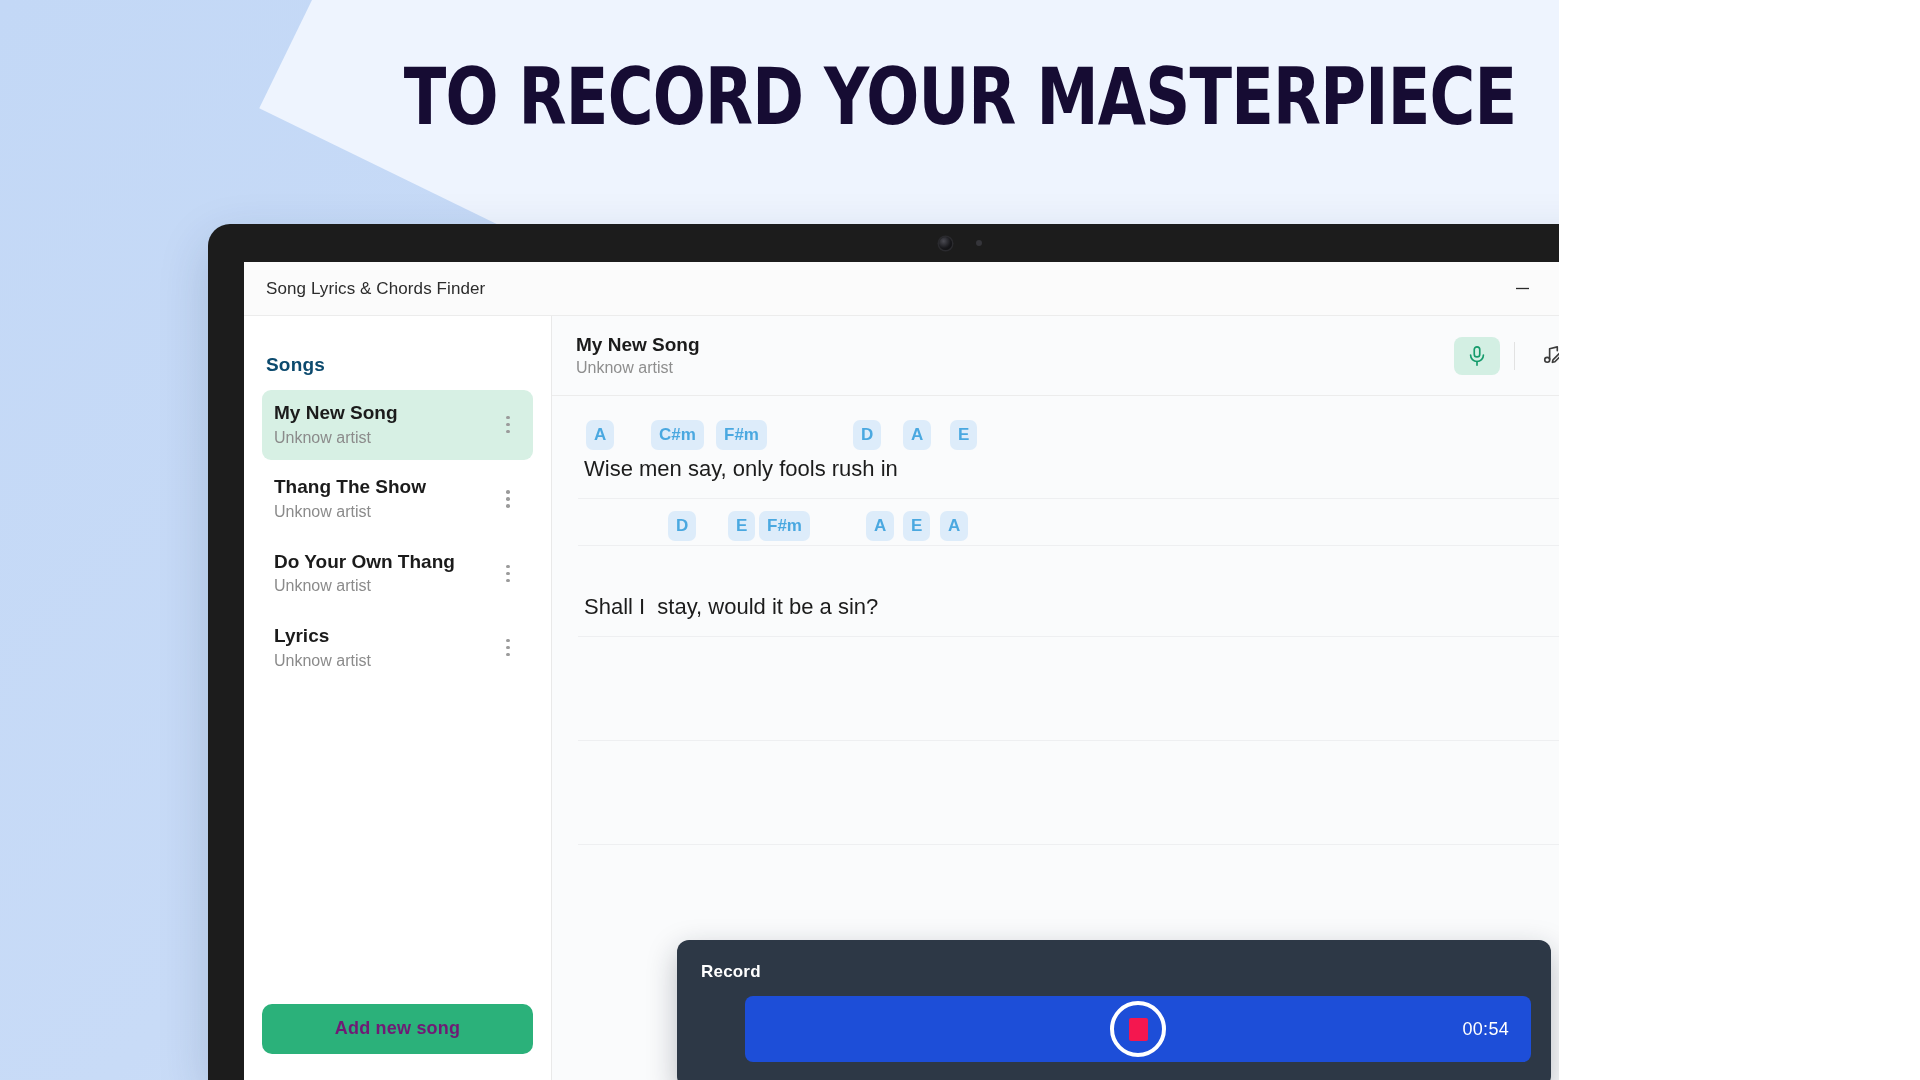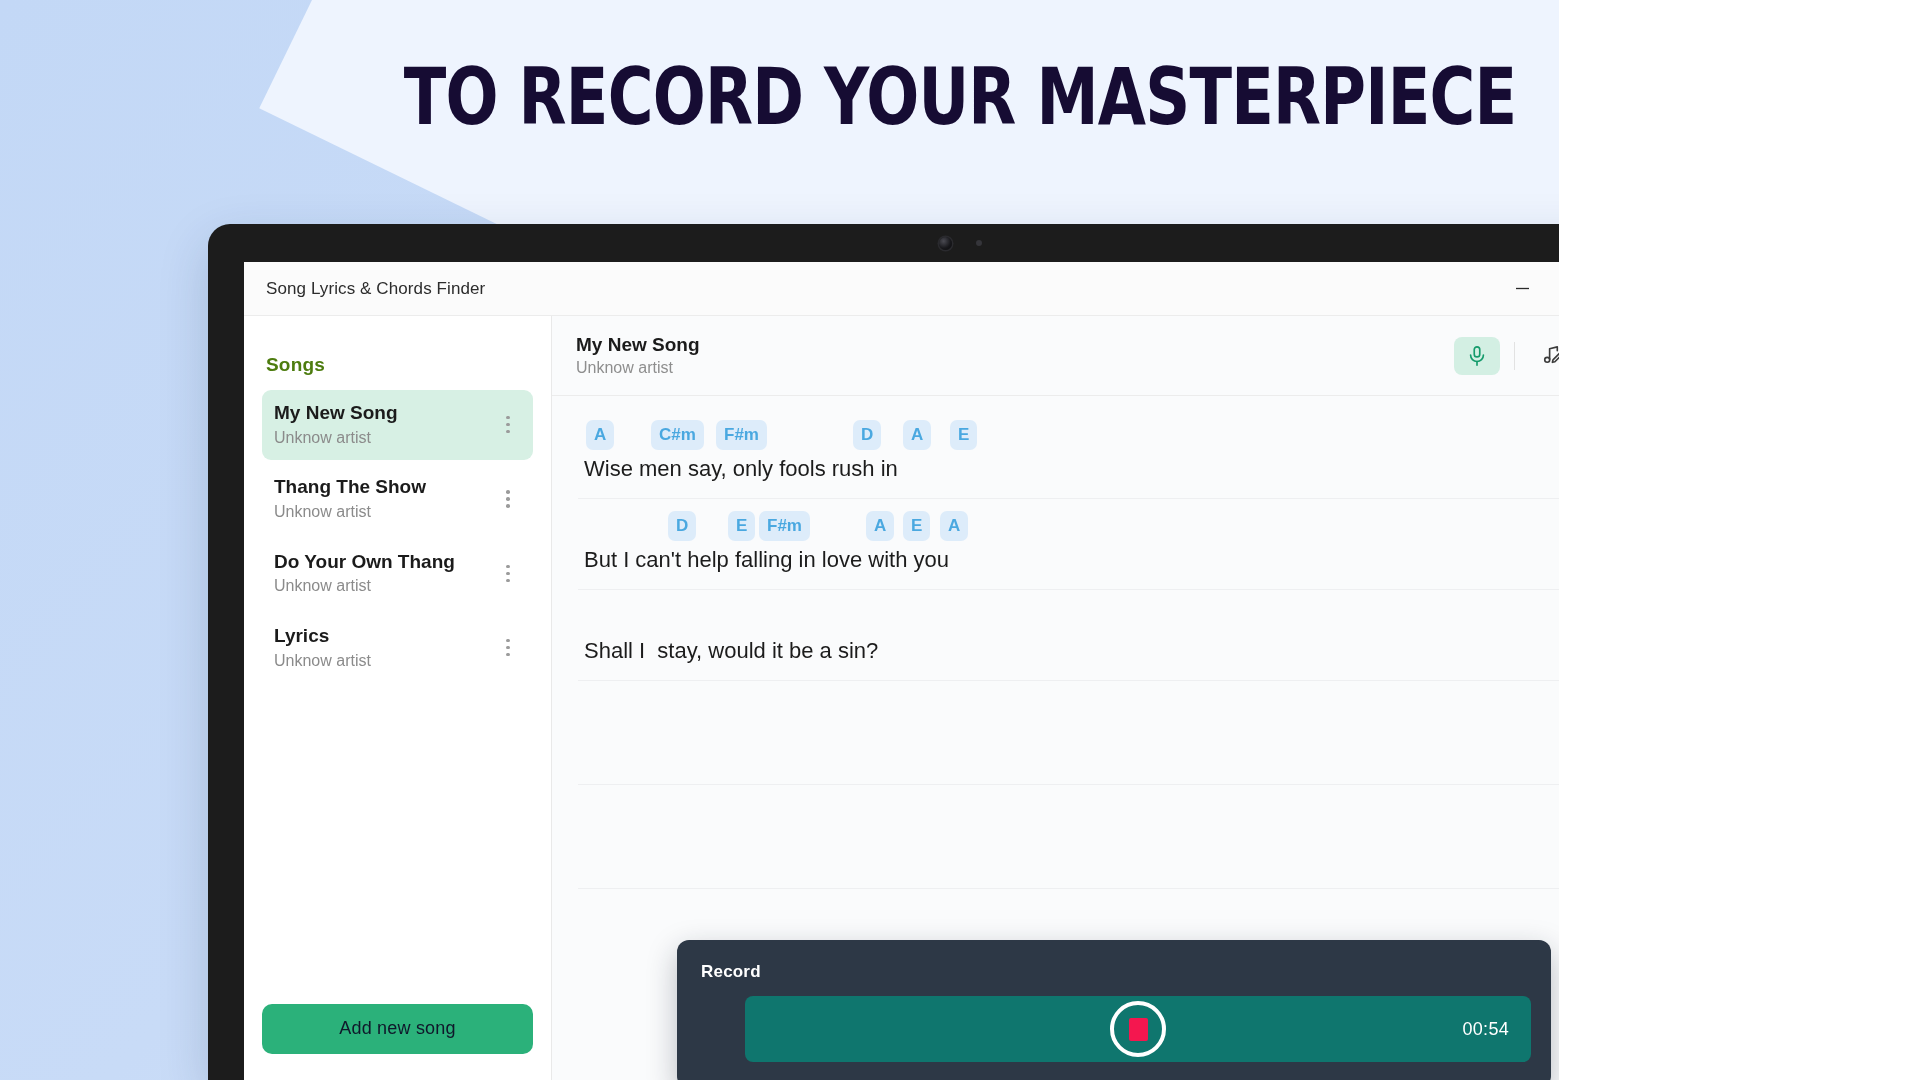--- a/index.html
+++ b/index.html
@@ -156,21 +156,21 @@
     flex: 0 0 308px;
     background: #ffffff;
     border-right: 1px solid #e9e9e9;
     display: flex;
     flex-direction: column;
     padding: 0 18px;
   }
   #songs-label {
     font-size: 19px;
     font-weight: 700;
-    color: #4d7c0f;
+    color: #0c4a6e;
     margin: 38px 0 14px 4px;
     letter-spacing: .2px;
   }
   #song-list { display: flex; flex-direction: column; gap: 4px; }
   .song-row {
     position: relative;
     display: flex;
     align-items: center;
     border-radius: 9px;
     padding: 11px 12px 12px 12px;
@@ -209,24 +209,24 @@
     display: block;
   }
   #add-song-wrap { margin-top: auto; padding: 0 0 26px 0; }
   #add-song-btn {
     display: block;
     width: 100%;
     padding: 14px 0 15px;
     border: none;
     border-radius: 10px;
     background: #2bb17a;
-    color: #0f172a;
+    color: #701a75;
     font-family: "Liberation Sans", sans-serif;
     font-size: 18px;
-    font-weight: 400;
+    font-weight: 700;
     letter-spacing: .2px;
     text-align: center;
   }
 
   
   #main {
     flex: 1;
     min-width: 0;
     background: #fafbfc;
     display: flex;
@@ -323,21 +323,21 @@
   #record-label {
     color: #ffffff;
     font-size: 17px;
     font-weight: 700;
     margin: 4px 0 14px 4px;
     letter-spacing: .2px;
   }
   #record-bar {
     position: relative;
     height: 66px;
-    background: #0f766e;
+    background: #1d4ed8;
     border-radius: 8px;
     display: flex;
     align-items: center;
     justify-content: center;
     margin-left: 48px;
   }
   #stop-btn {
     position: absolute;
     left: 50%;
     top: 50%;
@@ -512,21 +512,20 @@
               </div>
               <div class="lyric-block">
                 <div class="chord-row">
                   <span class="chord" style="left: 90px;">D</span>
                   <span class="chord" style="left: 150px;">E</span>
                   <span class="chord" style="left: 181px;">F#m</span>
                   <span class="chord" style="left: 288px;">A</span>
                   <span class="chord" style="left: 325px;">E</span>
                   <span class="chord" style="left: 362px;">A</span>
                 </div>
-                <div class="lyric-row">But I can't help falling in love with you</div>
               </div>
               <div class="lyric-block">
                 <div class="chord-row"></div>
                 <div class="lyric-row">Shall I  stay, would it be a sin?</div>
               </div>
               <div class="empty-block"></div>
               <div class="empty-block"></div>
             </div>
 
           <div id="record-card">

